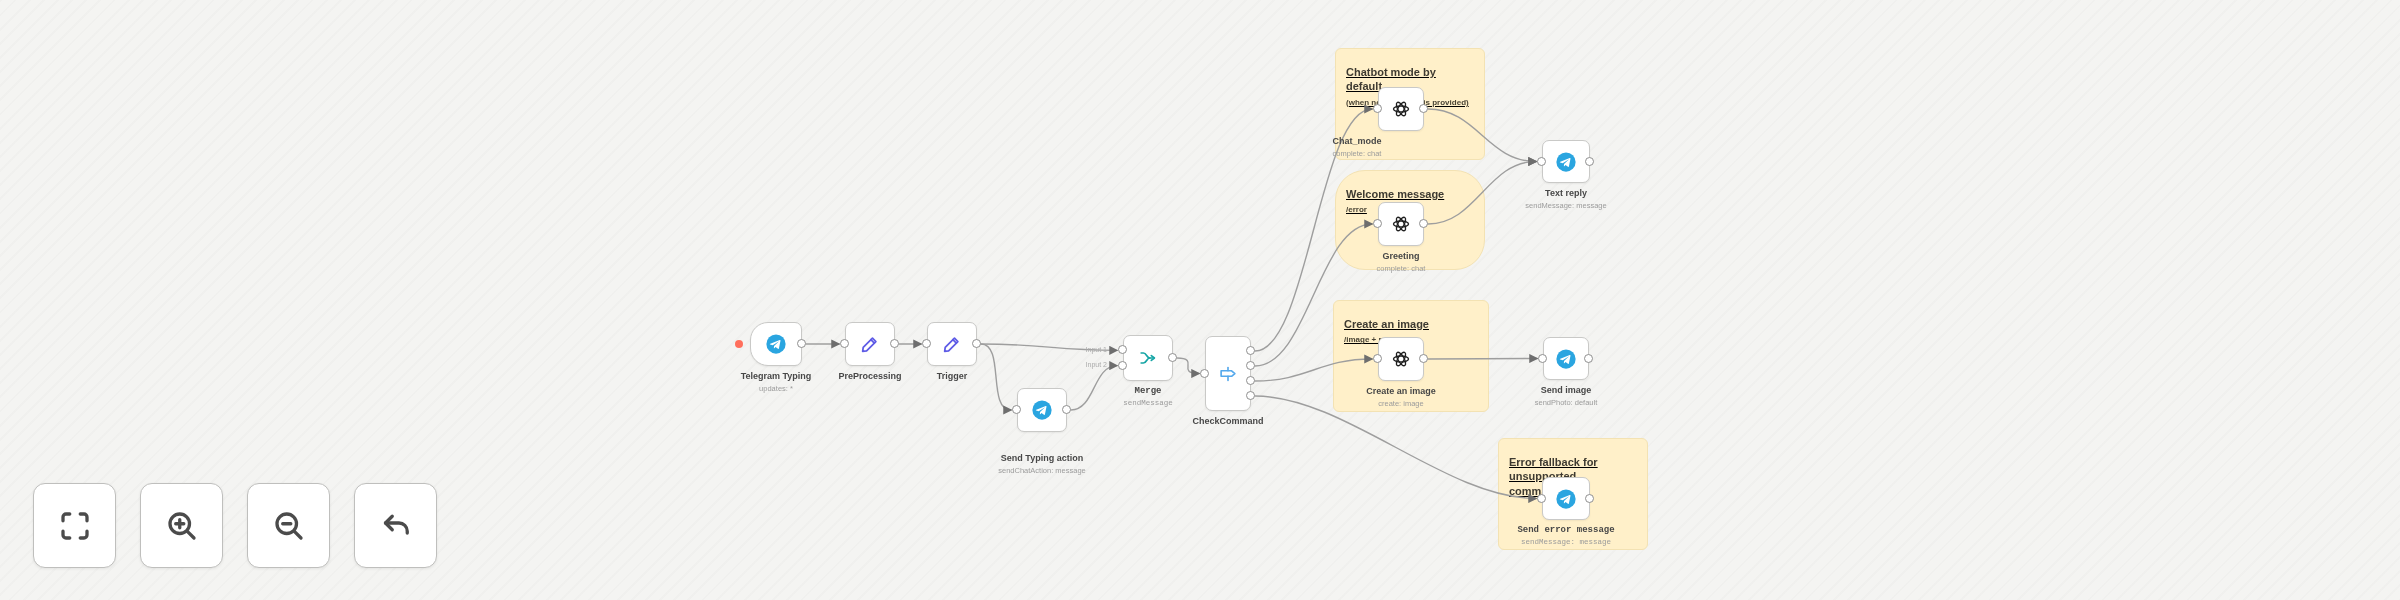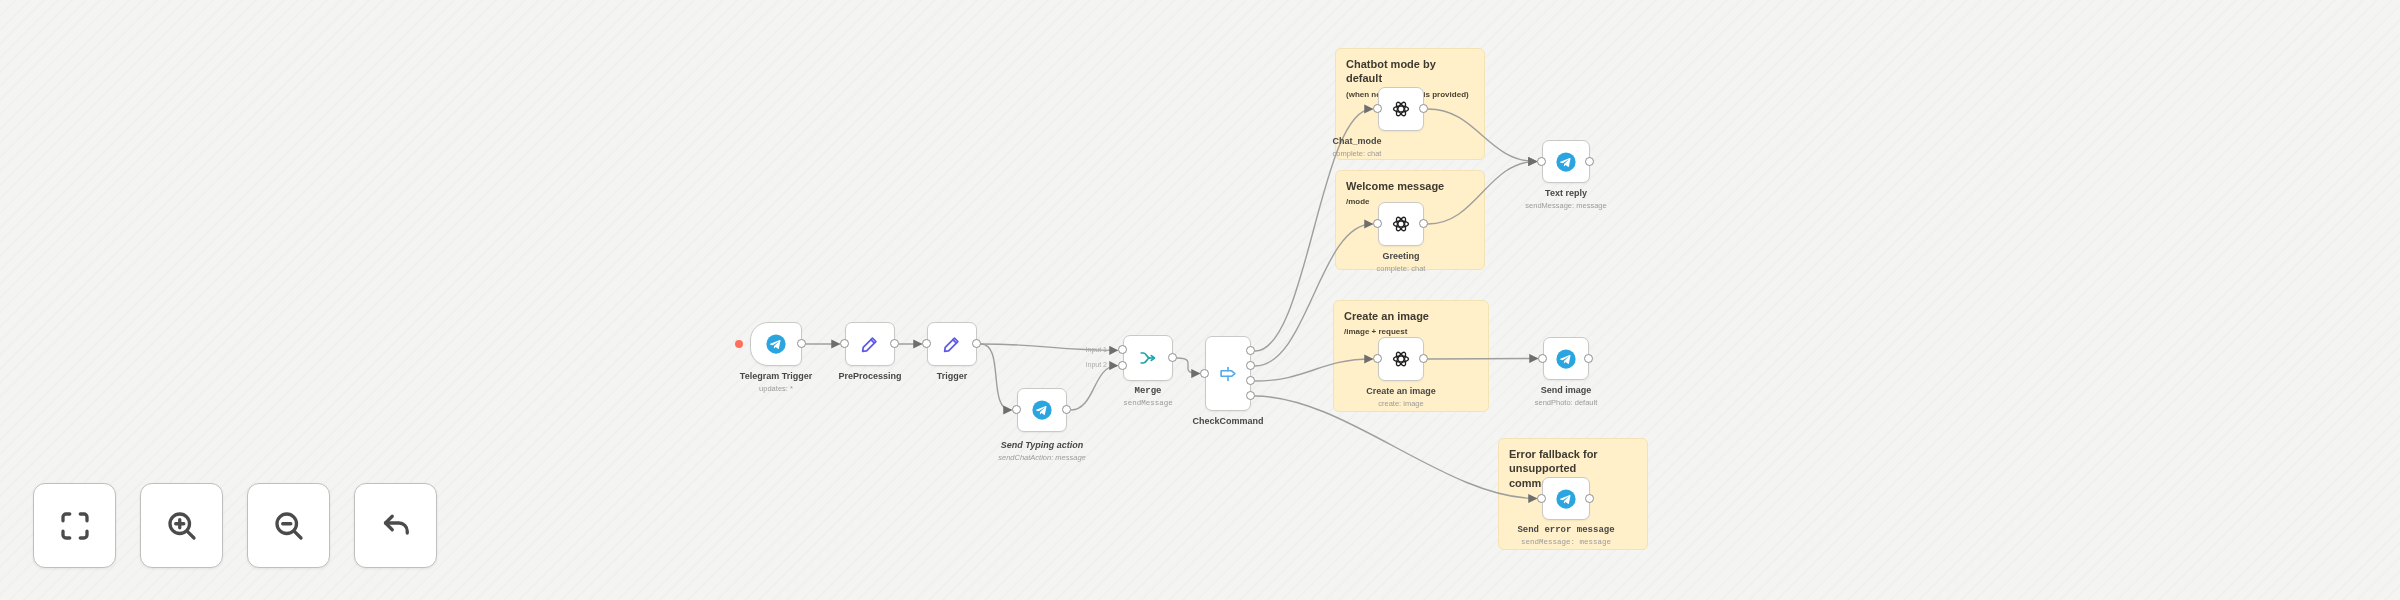--- a/index.html
+++ b/index.html
@@ -4,21 +4,21 @@
 <style>
   html,body{margin:0;padding:0;background:#f4f4f2;}
   #canvas{
     position:relative;width:2400px;height:600px;overflow:hidden;
     background-color:#f4f4f2;
     background-image:repeating-linear-gradient(135deg, rgba(0,0,0,0.015) 0px, rgba(0,0,0,0.015) 2px, transparent 2px, transparent 10px);
     font-family:"Liberation Sans", sans-serif;
   }
   .sticky{
     position:absolute;background:#FFF0C9;border:1px solid #F3E2B3;border-radius:6px;
-    padding:8px 10px;box-sizing:border-box;z-index:1;
+    padding:16px 10px;box-sizing:border-box;z-index:1;text-decoration:underline;
   }
   .sticky-title{font-size:11px;font-weight:bold;color:#3E3A31;line-height:1.3;margin-bottom:4px;}
   .sticky-subtitle{font-size:8px;font-weight:bold;color:#4A4435;}
   #wires{position:absolute;left:0;top:0;z-index:2;}
   .wire{fill:none;stroke:#9E9E9E;stroke-width:1.4;stroke-linecap:round;}
   .node{
     position:absolute;background:#ffffff;border:1.5px solid #C9C9C7;border-radius:7px;
     display:flex;align-items:center;justify-content:center;z-index:3;
     box-shadow:0 1px 2px rgba(0,0,0,0.06);box-sizing:border-box;cursor:pointer;
   }
@@ -103,42 +103,42 @@
             <path d="M9.5 5.5L5 10l4.5 4.5"></path>
             <path d="M5 10h9a5.5 5.5 0 0 1 5.5 5.5v1.2"></path>
           </svg>
         </span>
       </button>
     </div>
 <div class="sticky" style="left: 1335px; top: 48px; width: 150px; height: 112px;">
       <div class="sticky-title">Chatbot mode by default</div>
       <div class="sticky-subtitle">(when no command is provided)</div>
     </div>
-    <div class="sticky" style="left: 1335px; top: 170px; width: 150px; height: 100px;">
+    <div class="sticky" style="left: 1335px; top: 170px; width: 150px; height: 100px; border-radius: 30px;">
       <div class="sticky-title">Welcome message</div>
-      <div class="sticky-subtitle">/mode</div>
+      <div class="sticky-subtitle">/error</div>
     </div>
     <div class="sticky" style="left: 1333px; top: 300px; width: 156px; height: 112px;">
       <div class="sticky-title">Create an image</div>
       <div class="sticky-subtitle">/image + request</div>
     </div>
     <div class="sticky" style="left: 1498px; top: 438px; width: 150px; height: 112px;">
       <div class="sticky-title">Error fallback for unsupported commands</div>
     </div>
     <div class="node trigger" style="left: 750px; top: 322px; width: 52px; height: 44px;">
       <span class="node-icon">
         <svg viewBox="0 0 24 24">
           <circle cx="12" cy="12" r="10.5" fill="#2AA5E0"></circle>
           <path fill="#ffffff" d="M5.8 11.6l10.3-4c.5-.2 1 .1.8.9l-1.75 8.3c-.13.6-.5.74-1 .46l-2.67-2-1.29 1.25c-.14.14-.26.26-.53.26l.19-2.7 4.95-4.5c.22-.19-.05-.3-.33-.11l-6.1 3.85-2.63-.82c-.57-.18-.58-.57.05-.88z"></path>
         </svg>
       </span>
     </div>
     <span class="port" style="left: 797px; top: 339px;"></span>
     <div class="node-caption" style="left: 706px; top: 371px; width: 140px;">
-      <div class="node-label">Telegram Trigger</div>
+      <div class="node-label">Telegram Typing</div>
       <div class="node-subtitle">updates: *</div>
     </div>
     <span class="issue-dot" style="left: 735px; top: 340px;"></span>
     <div class="node" style="left: 845px; top: 322px; width: 50px; height: 44px;">
       <span class="node-icon">
         <svg viewBox="0 0 24 24" fill="none" stroke="#5E5BE6" stroke-width="1.9" stroke-linejoin="round" stroke-linecap="round">
           <path d="M14.7 5.6l3.7 3.7L8.3 19.4 4 20l.6-4.3z"></path>
           <path d="M13 7.3l3.7 3.7"></path>
         </svg>
       </span>
@@ -164,21 +164,21 @@
     <div class="node" style="left: 1017px; top: 388px; width: 50px; height: 44px;">
       <span class="node-icon">
         <svg viewBox="0 0 24 24">
           <circle cx="12" cy="12" r="10.5" fill="#2AA5E0"></circle>
           <path fill="#ffffff" d="M5.8 11.6l10.3-4c.5-.2 1 .1.8.9l-1.75 8.3c-.13.6-.5.74-1 .46l-2.67-2-1.29 1.25c-.14.14-.26.26-.53.26l.19-2.7 4.95-4.5c.22-.19-.05-.3-.33-.11l-6.1 3.85-2.63-.82c-.57-.18-.58-.57.05-.88z"></path>
         </svg>
       </span>
     </div>
     <span class="port" style="left: 1012px; top: 405px;"></span>
     <span class="port" style="left: 1062px; top: 405px;"></span>
-    <div class="node-caption" style="left: 972px; top: 440px; width: 140px; font-style: italic;">
+    <div class="node-caption" style="left: 972px; top: 453px; width: 140px;">
       <div class="node-label">Send Typing action</div>
       <div class="node-subtitle">sendChatAction: message</div>
     </div>
     <div class="node" style="left: 1123px; top: 335px; width: 50px; height: 46px;">
       <span class="node-icon">
         <svg viewBox="0 0 24 24" fill="none" stroke="#16A5A5" stroke-width="1.8" stroke-linecap="round">
           <path d="M4.5 6.5H7c3.8 0 3.2 5.5 7 5.5h4.2"></path>
           <path d="M4.5 17.5H7c3.8 0 3.2-5.5 7-5.5"></path>
           <path d="M15.6 9.3l3.4 2.7-3.4 2.7" stroke-linejoin="round"></path>
         </svg>

